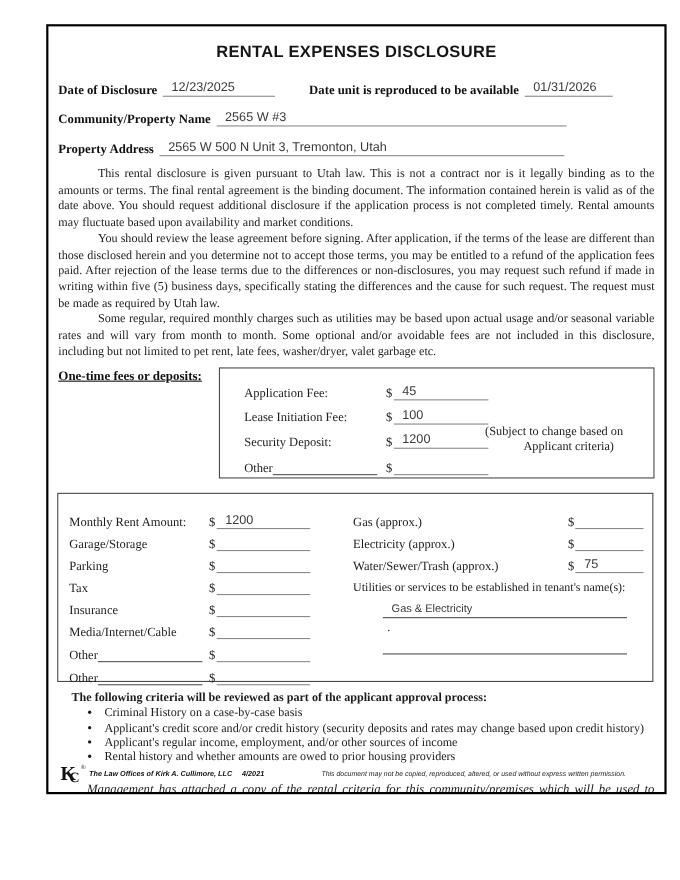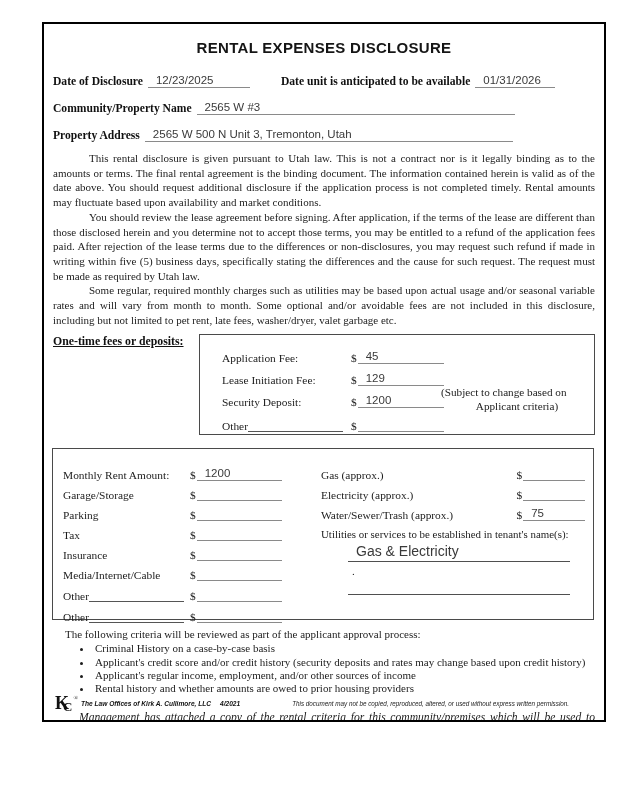--- a/index.html
+++ b/index.html
@@ -59,26 +59,26 @@
   .m-right { position:absolute; left:268px; top:12px; width:264px; }
   .m-row { display:flex; align-items:flex-end; height:20px; }
   .m-row.tall { height:21px; }
   .m-label { width:127px; font-size:11.4px; }
   .m-fill { width:85px; }
   .mr-label { width:196px; font-size:11.4px; white-space:nowrap; }
   .mr-fill { width:62px; }
   .or-row { height:20px; font-size:11.4px; display:flex; align-items:flex-end; }
   .util-label { height:19px; font-size:10.9px; display:flex; align-items:flex-end; white-space:nowrap; }
   .util-fill { display:block; margin-left:27px; width:222px; height:21px; border-bottom:1.4px solid #4f4f4f; position:relative; }
-  .util-fill .val { position:absolute; left:8px; bottom:2px; font-family:"Liberation Sans", sans-serif; font-size:14px; color:#3a3a3a; white-space:nowrap; }
+  .util-fill .val { position:absolute; left:8px; bottom:2px; font-family:"Liberation Sans", sans-serif; font-size:10px; color:#3a3a3a; white-space:nowrap; }
   .period-row { height:15px; font-size:11px; padding-left:31px; display:flex; align-items:flex-end; }
   .blank-row { display:block; margin-left:27px; width:222px; height:17px; border-bottom:1.4px solid #4f4f4f; }
 
   .criteria { margin-top:8px; font-size:11px; }
-  .criteria-intro { padding-left:12px; }
+  .criteria-intro { padding-left:12px;font-weight:bold; }
   ul.criteria-list { margin:2px 0 16px; padding-left:40px; list-style:disc; }
   ul.criteria-list li { line-height:13.2px; padding-left:2px; }
 
   .mgmt { margin:9px 0 0; font-style:italic; font-size:11.6px; line-height:14.6px; text-align:justify; text-indent:26px; }
   .mgmt .und { text-decoration:underline; }
 
   .footer { position:absolute; left:11px; right:9px; bottom:6px; display:flex; align-items:center; }
   .logo { display:inline-flex; align-items:baseline; line-height:1; }
   .logo-k { font:700 18px "Liberation Serif", serif; color:#111; }
   .logo-c { font:700 13px "Liberation Serif", serif; margin-left:-6px; position:relative; top:2px; color:#111; }
@@ -93,21 +93,21 @@
 
 <div class="sheet">
 
   <div class="title">RENTAL EXPENSES DISCLOSURE</div>
 
   <div class="hdr-row r1">
     <span class="hlbl">Date of Disclosure</span>
     <span class="fill w1">
         <span class="val">12/23/2025</span>
       </span>
-    <span class="hlbl gap">Date unit is anticipated to be available</span>
+    <span class="hlbl gap">Date unit is reproduced to be available</span>
     <span class="fill w2">
         <span class="val">01/31/2026</span>
       </span>
   </div>
 
   <div class="hdr-row r2">
     <span class="hlbl">Community/Property Name</span>
     <span class="fill w3">
         <span class="val">2565 W #3</span>
       </span>
@@ -133,21 +133,21 @@
         <span class="ot-label">Application Fee:</span>
         <span class="dollar">$</span>
         <span class="fill ot-fill">
             <span class="val">45</span>
           </span>
       </div>
       <div class="ot-row">
         <span class="ot-label">Lease Initiation Fee:</span>
         <span class="dollar">$</span>
         <span class="fill ot-fill">
-            <span class="val">129</span>
+            <span class="val">100</span>
           </span>
       </div>
       <div class="ot-row">
         <span class="ot-label">Security Deposit:</span>
         <span class="dollar">$</span>
         <span class="fill ot-fill">
             <span class="val">1200</span>
           </span>
       </div>
       <div class="ot-row last">

